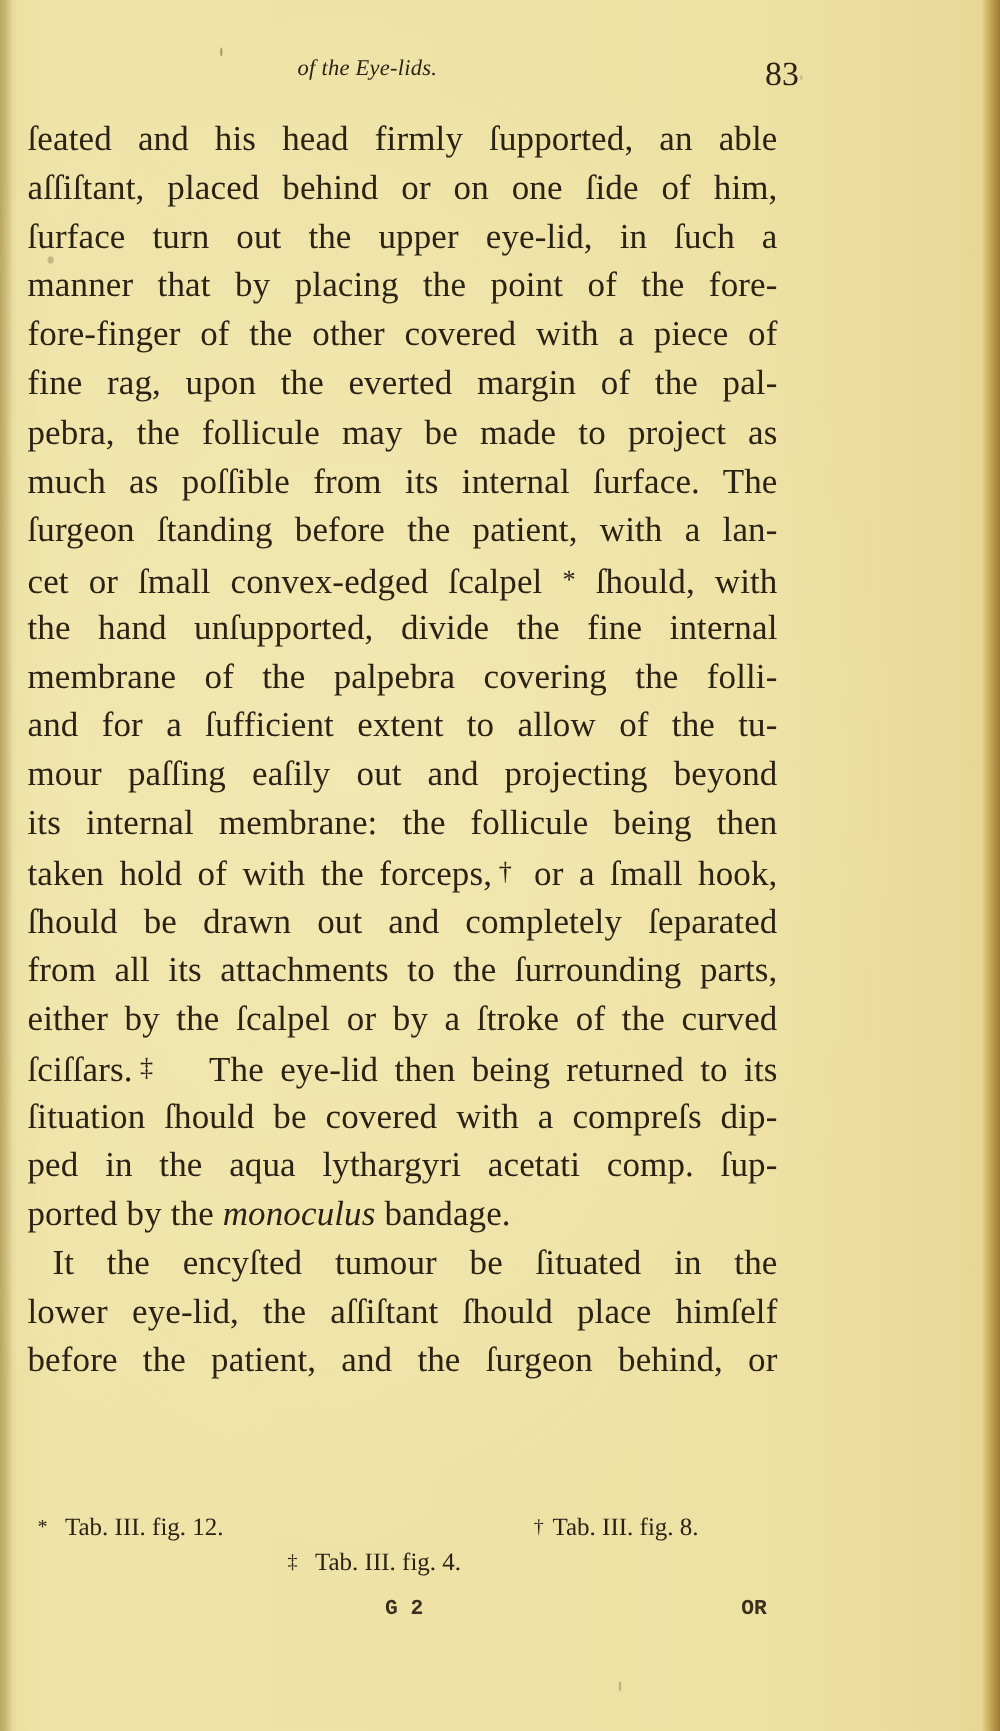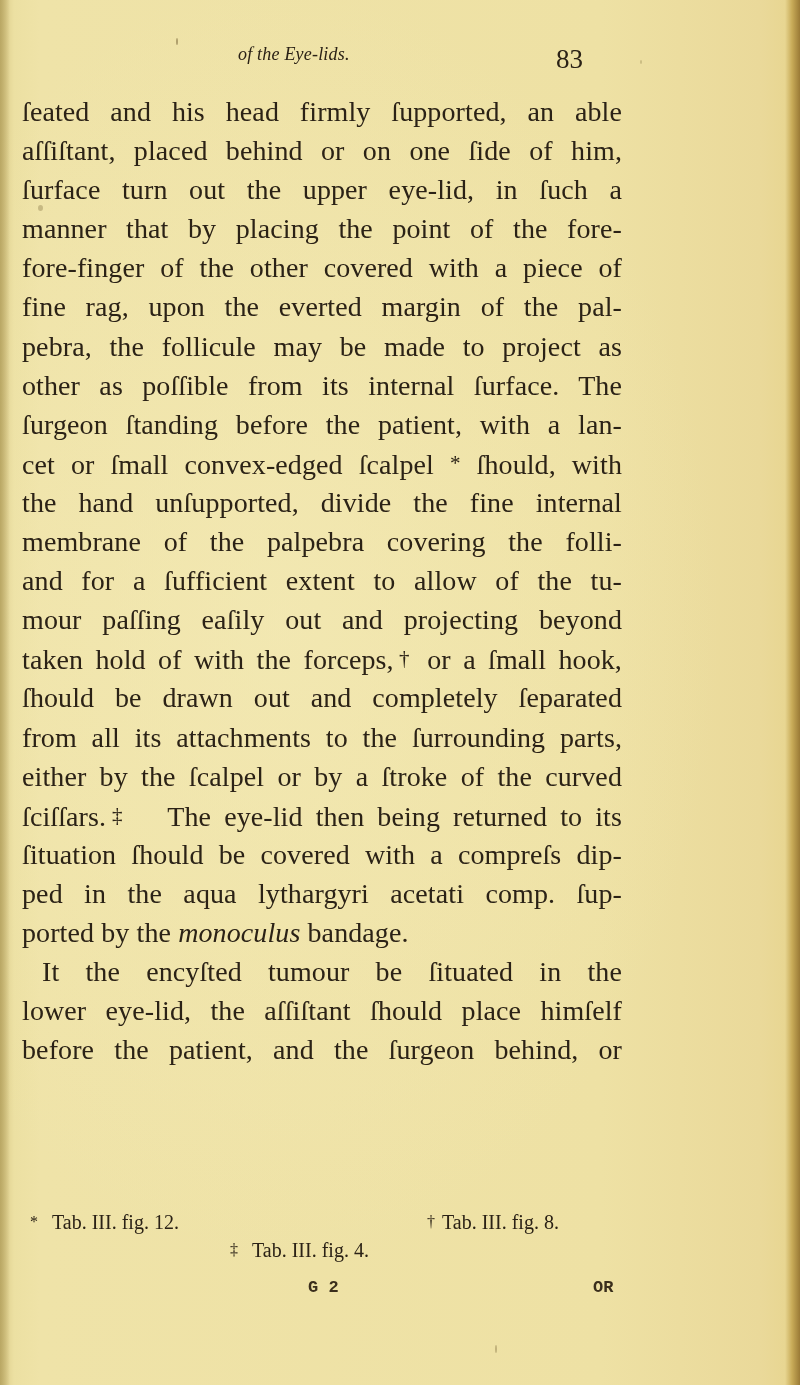--- a/index.html
+++ b/index.html
@@ -21,21 +21,21 @@
       background: linear-gradient(90deg, #b9a764, rgba(230,214,150,0));
     }
     .running-head {
       position: absolute; top: 44px; left: 0; width: 800px; height: 40px;
     }
     .running-title {
       position: absolute; left: 238px; top: 0px;
       font-style: italic; font-size: 18px; letter-spacing: 0.2px;
     }
     .folio {
-      position: absolute; left: 556px; top: 0px;
+      position: absolute; left: 612px; top: 0px;
       font-size: 27px;
     }
     .body-text {
       position: absolute; left: 22px; top: 92px; width: 600px;
     }
     .line {
       height: 39.1px; line-height: 39.1px;
       font-size: 28px;
       white-space: nowrap;
       text-align: justify; text-align-last: justify;
@@ -75,27 +75,28 @@
   </div>
 
   <div class="body-text">
     <div class="line">ſeated and his head firmly ſupported, an able</div>
     <div class="line">aſſiſtant, placed behind or on one ſide of him,</div>
     <div class="line">ſurface turn out the upper eye-lid, in ſuch a</div>
     <div class="line">manner that by placing the point of the fore-</div>
     <div class="line">fore-finger of the other covered with a piece of</div>
     <div class="line">fine rag, upon the everted margin of the pal-</div>
     <div class="line">pebra, the follicule may be made to project as</div>
-    <div class="line">other as poſſible from its internal ſurface. The</div>
+    <div class="line">much as poſſible from its internal ſurface. The</div>
     <div class="line">ſurgeon ſtanding before the patient, with a lan-</div>
     <div class="line"><span>cet or ſmall convex-edged ſcalpel</span> <span class="mark">*</span> <span>ſhould, with</span></div>
     <div class="line">the hand unſupported, divide the fine internal</div>
     <div class="line">membrane of the palpebra covering the folli-</div>
     <div class="line">and for a ſufficient extent to allow of the tu-</div>
     <div class="line">mour paſſing eaſily out and projecting beyond</div>
+    <div class="line">its internal membrane: the follicule being then</div>
     <div class="line"><span>taken hold of with the forceps,</span><span class="mark">†</span> <span>or a ſmall hook,</span></div>
     <div class="line">ſhould be drawn out and completely ſeparated</div>
     <div class="line">from all its attachments to the ſurrounding parts,</div>
     <div class="line">either by the ſcalpel or by a ſtroke of the curved</div>
     <div class="line"><span>ſciſſars.</span><span class="mark">‡</span>&nbsp;&nbsp; <span>The eye-lid then being returned to its</span></div>
     <div class="line">ſituation ſhould be covered with a compreſs dip-</div>
     <div class="line">ped in the aqua lythargyri acetati comp. ſup-</div>
     <div class="line last"><span>ported by the</span> <span class="it">monoculus</span> <span>bandage.</span></div>
     <div class="line indent">It the encyſted tumour be ſituated in the</div>
     <div class="line">lower eye-lid, the aſſiſtant ſhould place himſelf</div>

